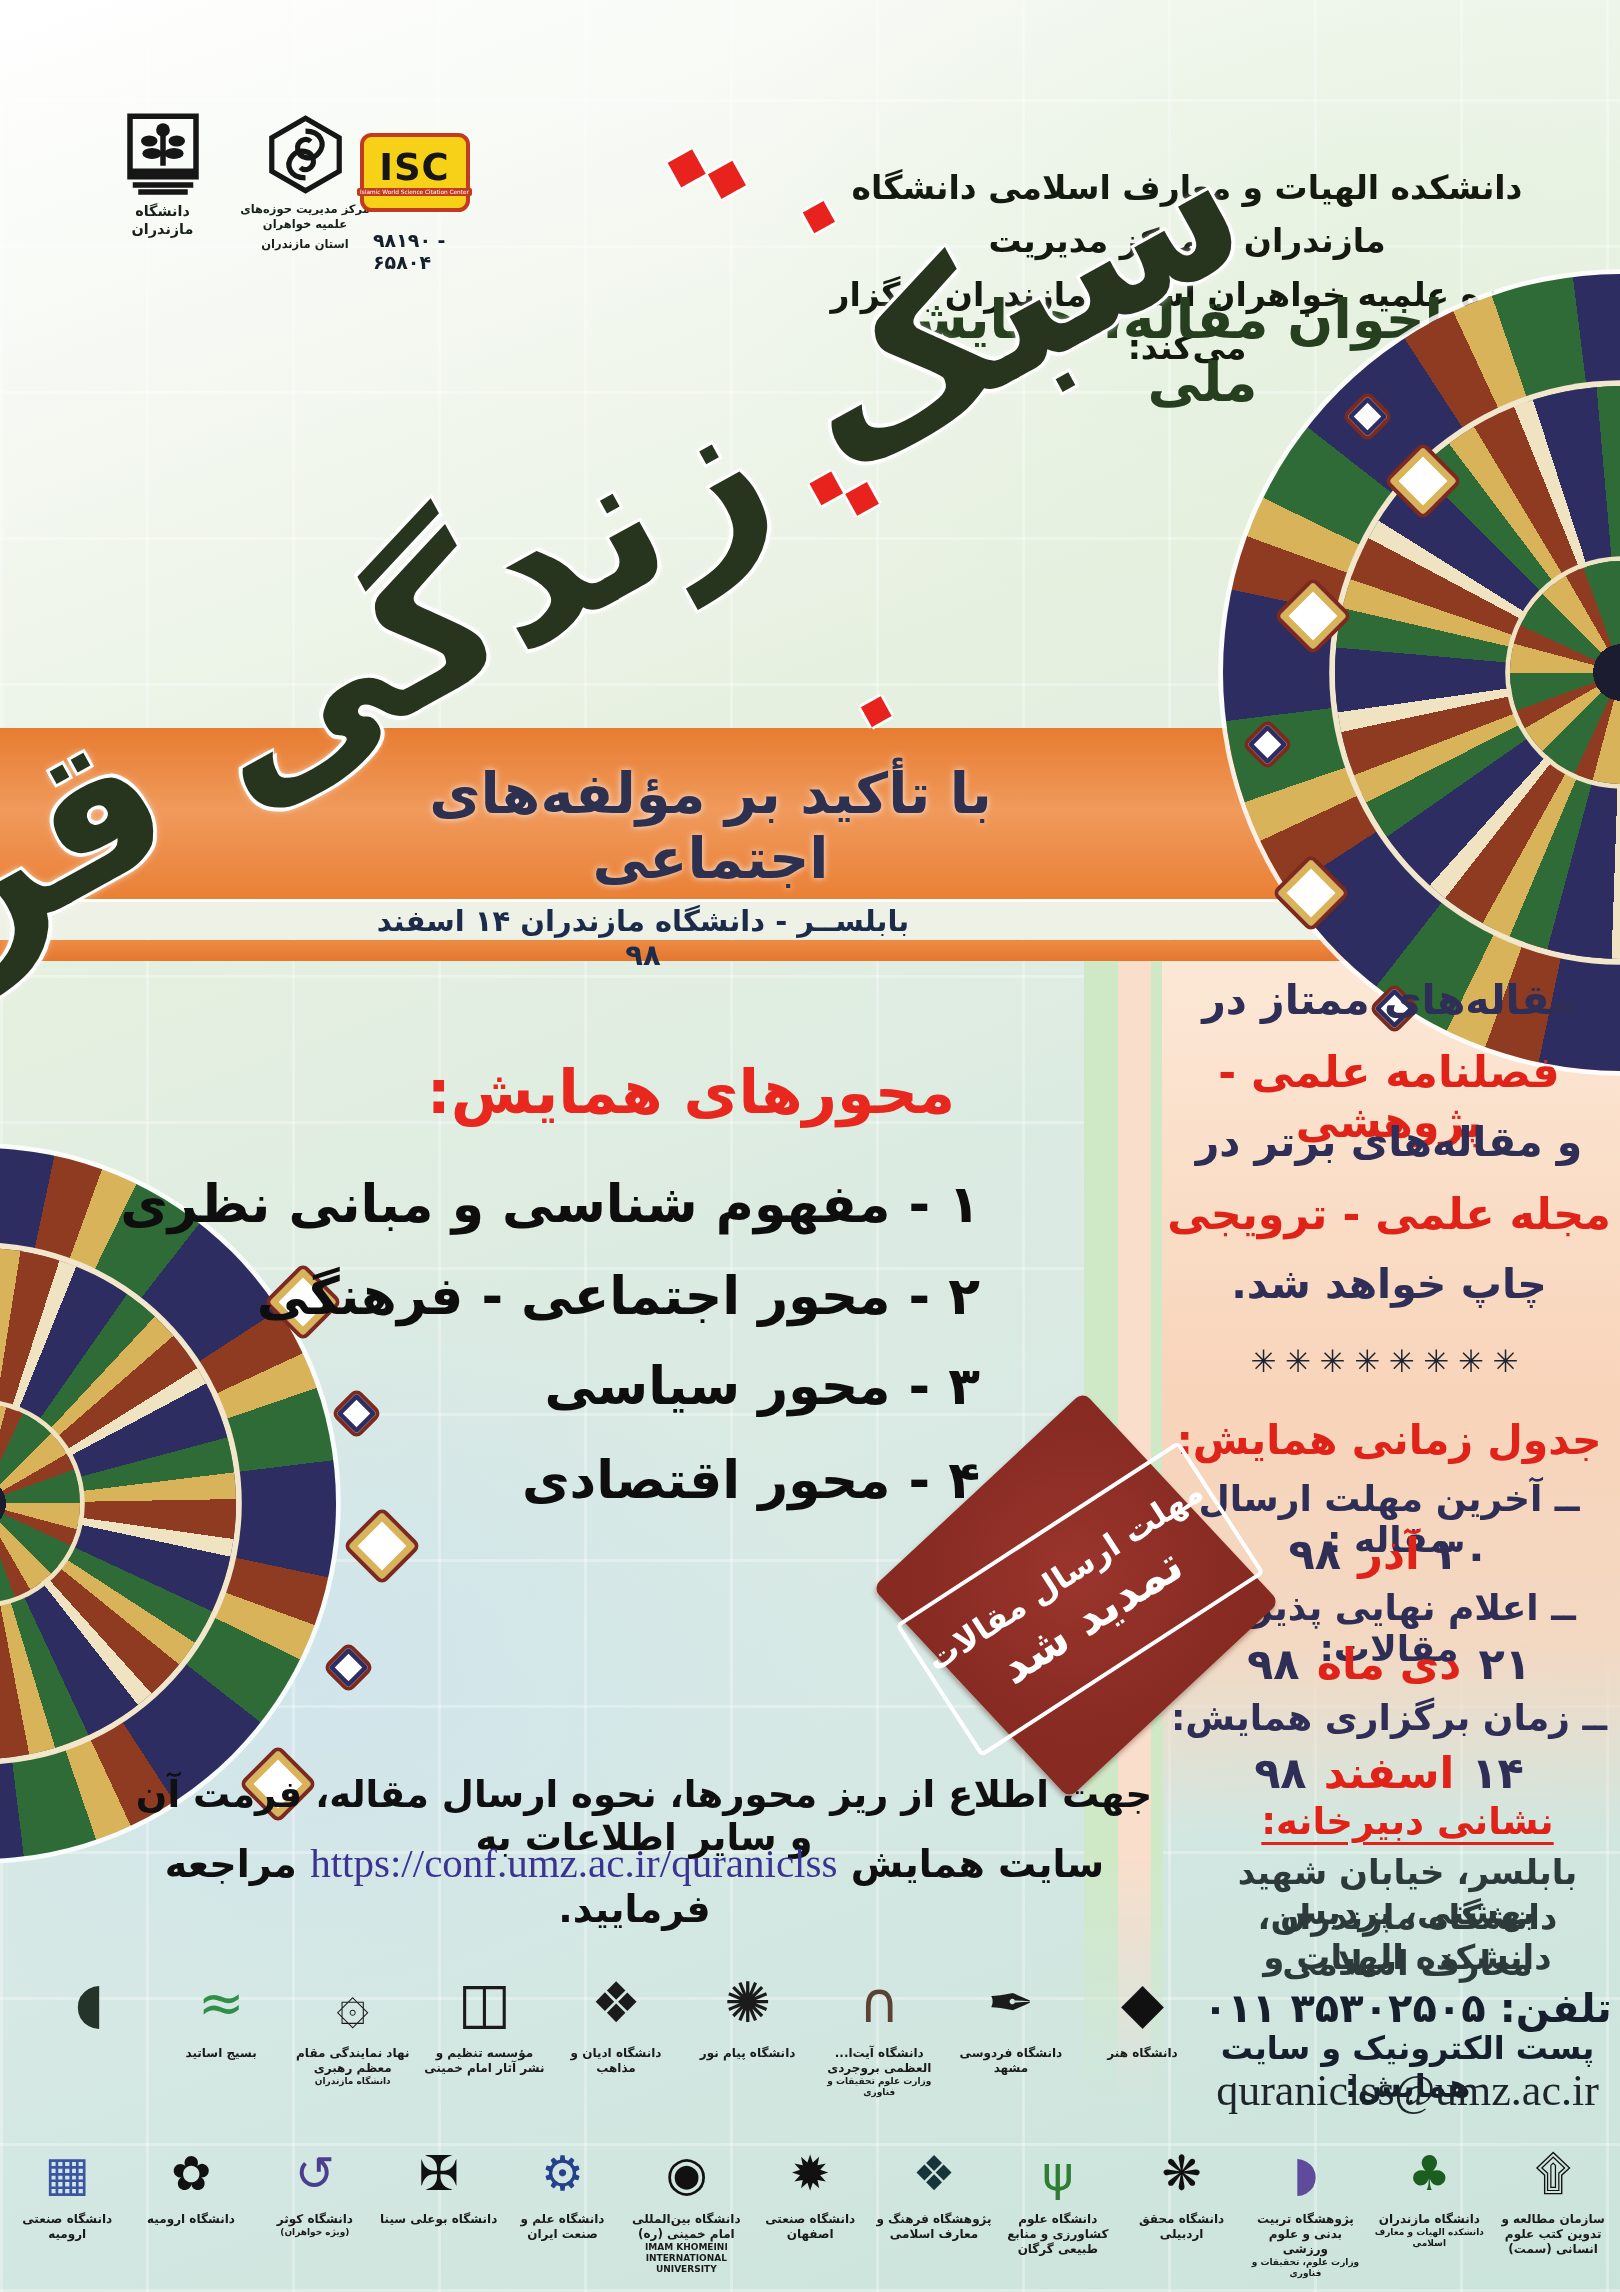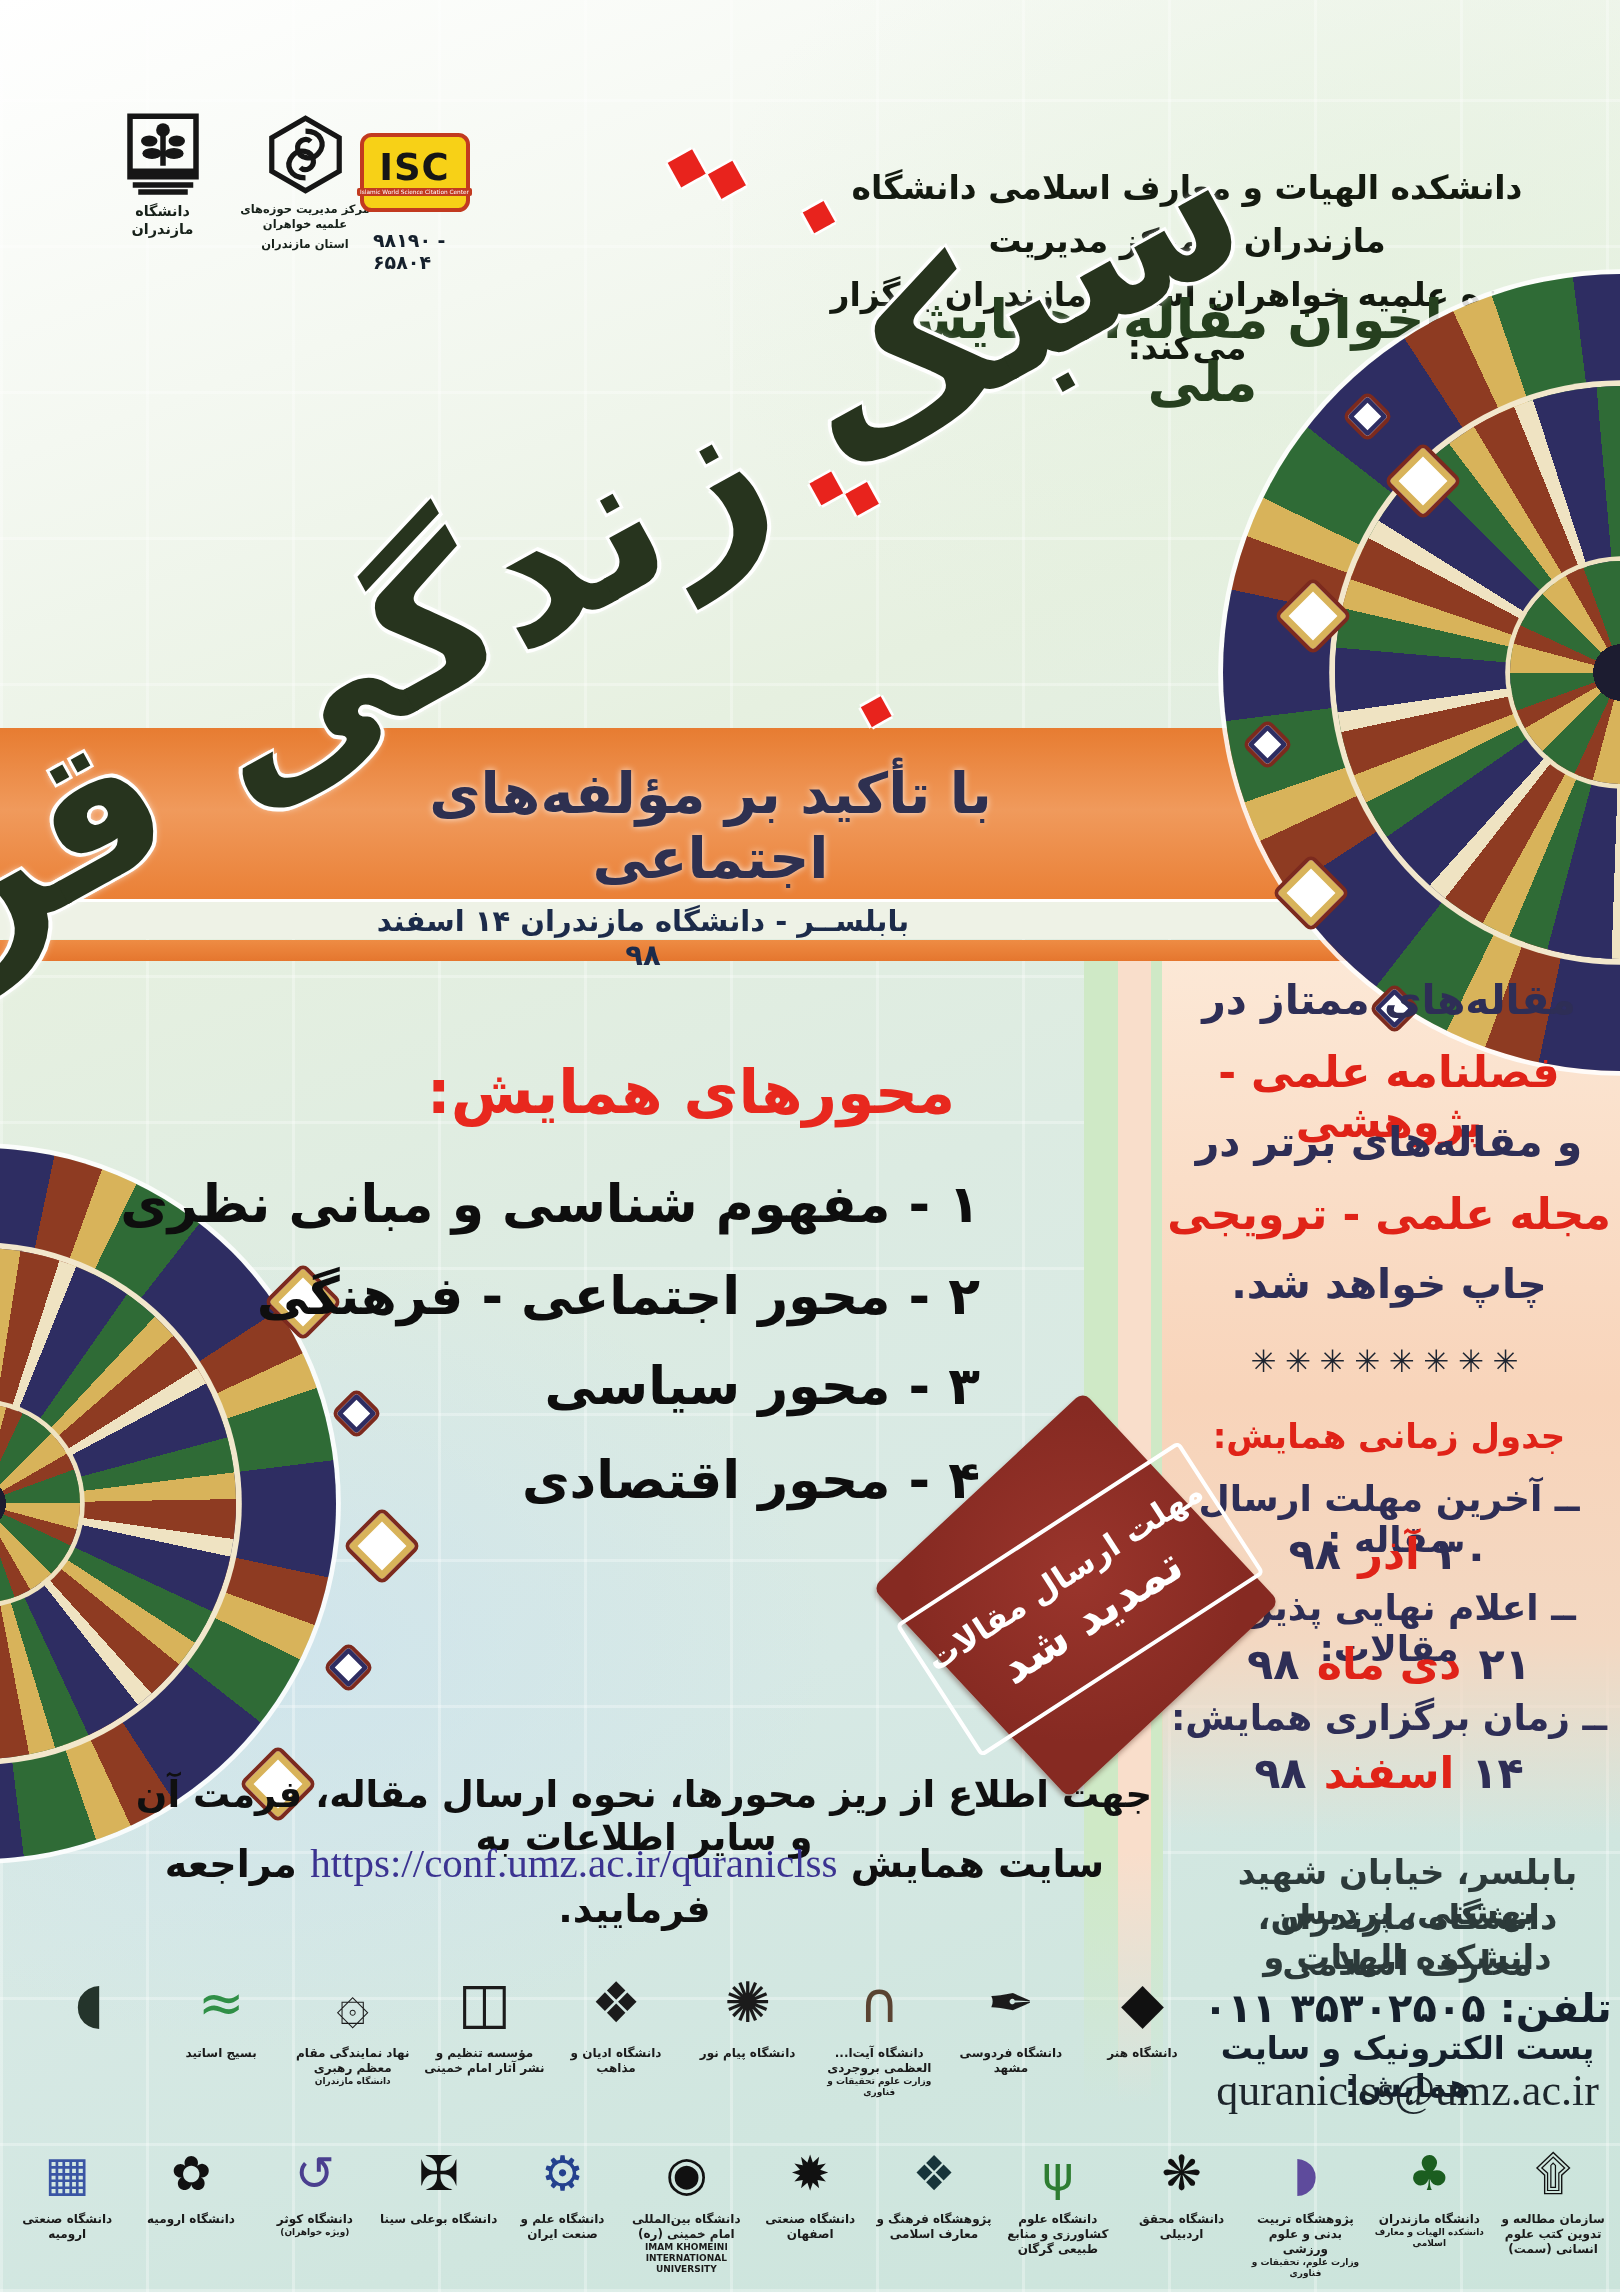--- a/index.html
+++ b/index.html
@@ -95,21 +95,21 @@
   #sidebar-bg{left:1162px;top:961px;width:458px;height:874px;z-index:1;
     background:linear-gradient(180deg,#fce8d6 0%,#f8d4ba 50%,#f3d8c2 78%,rgba(243,216,194,0) 100%);}
   .side{left:1167px;width:444px;text-align:center;z-index:5;}
   .navy{color:#2e2e56;} .red{color:#e02318;}
   #pub1{top:976px;font-size:41px;font-weight:bold;}
   #pub2{top:1047px;font-size:43px;font-weight:bold;}
   #pub3{top:1118px;font-size:41px;font-weight:bold;}
   #pub4{top:1189px;font-size:43px;font-weight:bold;}
   #pub5{top:1260px;font-size:41px;font-weight:bold;}
   #separator{top:1343px;font-size:31px;color:#1d2430;letter-spacing:8.6px;direction:ltr;}
-  #sch-h{top:1416px;font-size:34px;font-weight:bold;}
+  #sch-h{top:1416px;font-size:41px;font-weight:bold;}
   .sch-label{font-size:36px;font-weight:bold;}
   .sch-date{font-size:43px;font-weight:bold;}
   .sch-date span{padding:0 8.6px;}
   #s1l{top:1478px;} #s1d{top:1529px;}
   #s2l{top:1587px;} #s2d{top:1639px;}
   #s3l{top:1697px;} #s3d{top:1748px;}
   .contact{left:1201px;width:413px;text-align:center;z-index:5;}
   #con-h{top:1800px;font-size:37px;font-weight:bold;text-decoration:underline;text-underline-offset:7.7px;}
   .addr{font-size:34px;font-weight:bold;color:#2c3a3a;}
   #addr1{top:1852px;} #addr2{top:1897px;} #addr3{top:1943px;}
@@ -236,20 +236,21 @@
   </div>
   <div class="abs rtl side navy sch-label" id="s2l">ــ اعلام نهایی پذیرش مقالات:</div>
   <div class="abs rtl side sch-date" id="s2d">
     <span class="navy">۲۱</span><span class="red">دی ماه</span><span class="navy">۹۸</span>
   </div>
   <div class="abs rtl side navy sch-label" id="s3l">ــ زمان برگزاری همایش:</div>
   <div class="abs rtl side sch-date" id="s3d">
     <span class="navy">۱۴</span><span class="red">اسفند</span><span class="navy">۹۸</span>
   </div>
 
+  <div class="abs rtl contact red" id="con-h">نشانی دبیرخانه:</div>
   <div class="abs rtl contact addr" id="addr1">بابلسر، خیابان شهید بهشتی، پردیس</div>
   <div class="abs rtl contact addr" id="addr2">دانشگاه مازندران، دانشکده الهیات و</div>
   <div class="abs rtl contact addr" id="addr3">معارف اسلامی</div>
   <div class="abs rtl contact" id="phone">تلفن: ۳۵۳۰۲۵۰۵ ۰۱۱</div>
   <div class="abs rtl contact" id="email-label">پست الکترونیک و سایت همایش:</div>
   <div class="abs contact" id="email">quraniclss@umz.ac.ir</div>
 
   <div class="abs rtl ctr" id="note1">جهت اطلاع از ریز محورها، نحوه ارسال مقاله، فرمت آن و سایر اطلاعات به</div>
   <div class="abs rtl ctr" id="note2">
     <span>سایت همایش</span><span class="url">https://conf.umz.ac.ir/quraniclss</span><span>مراجعه فرمایید.</span>

